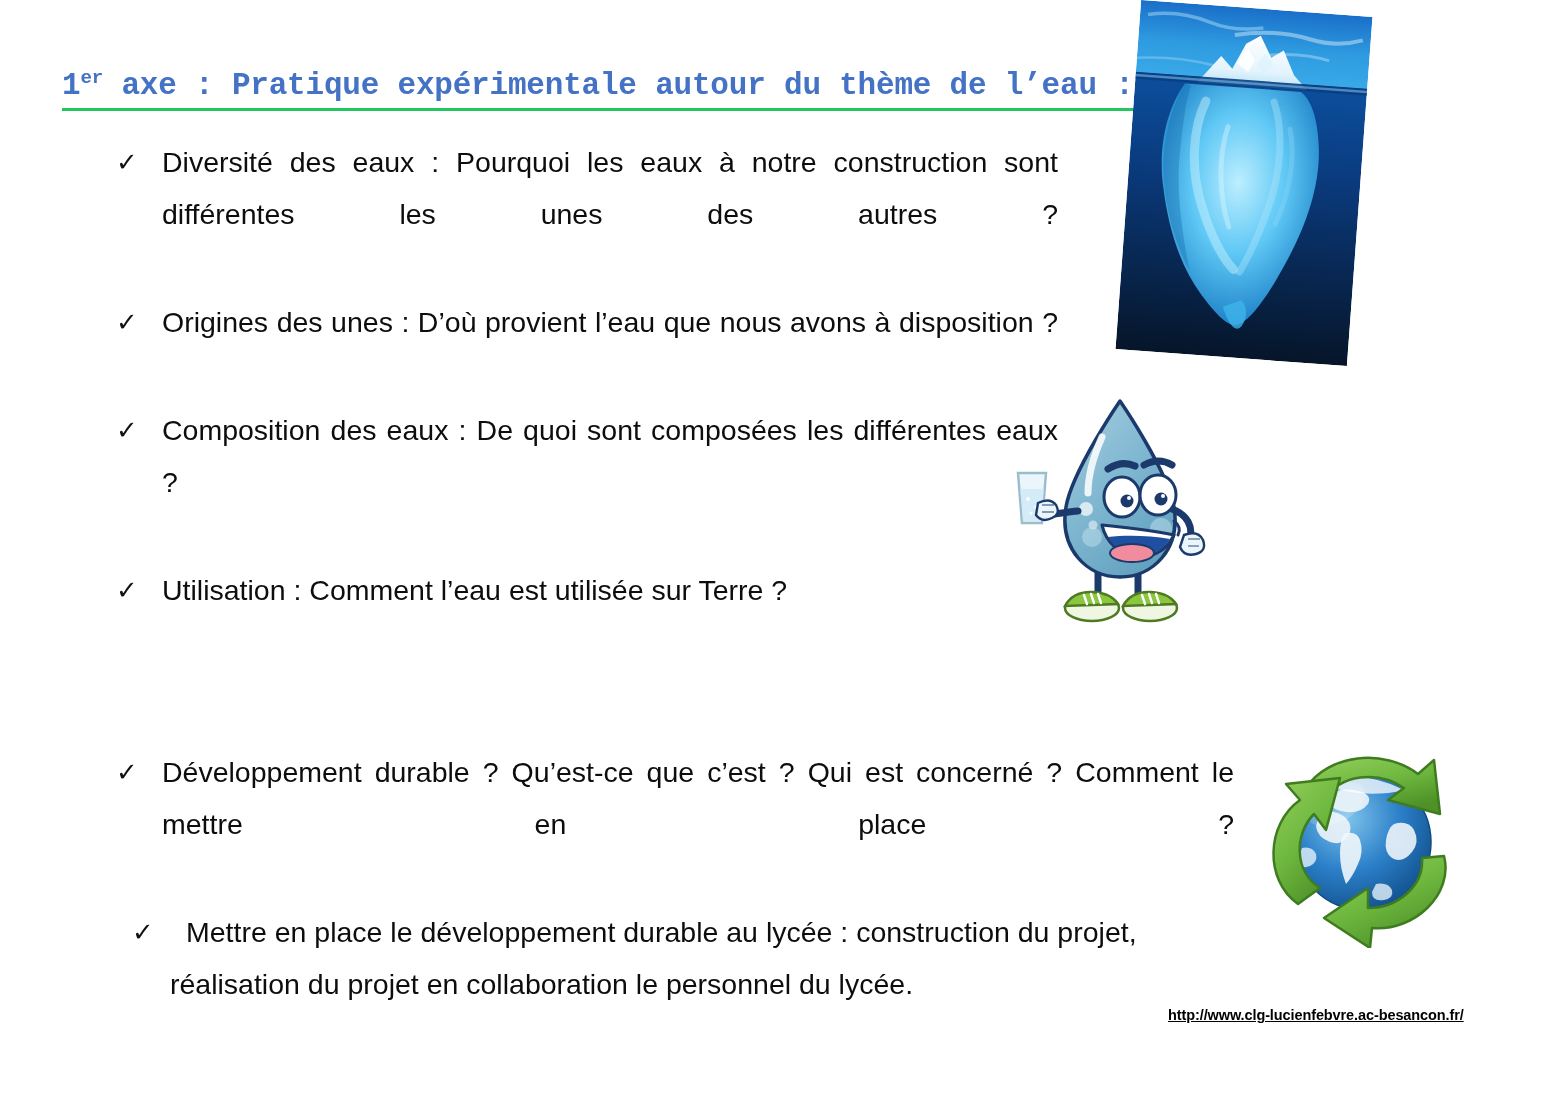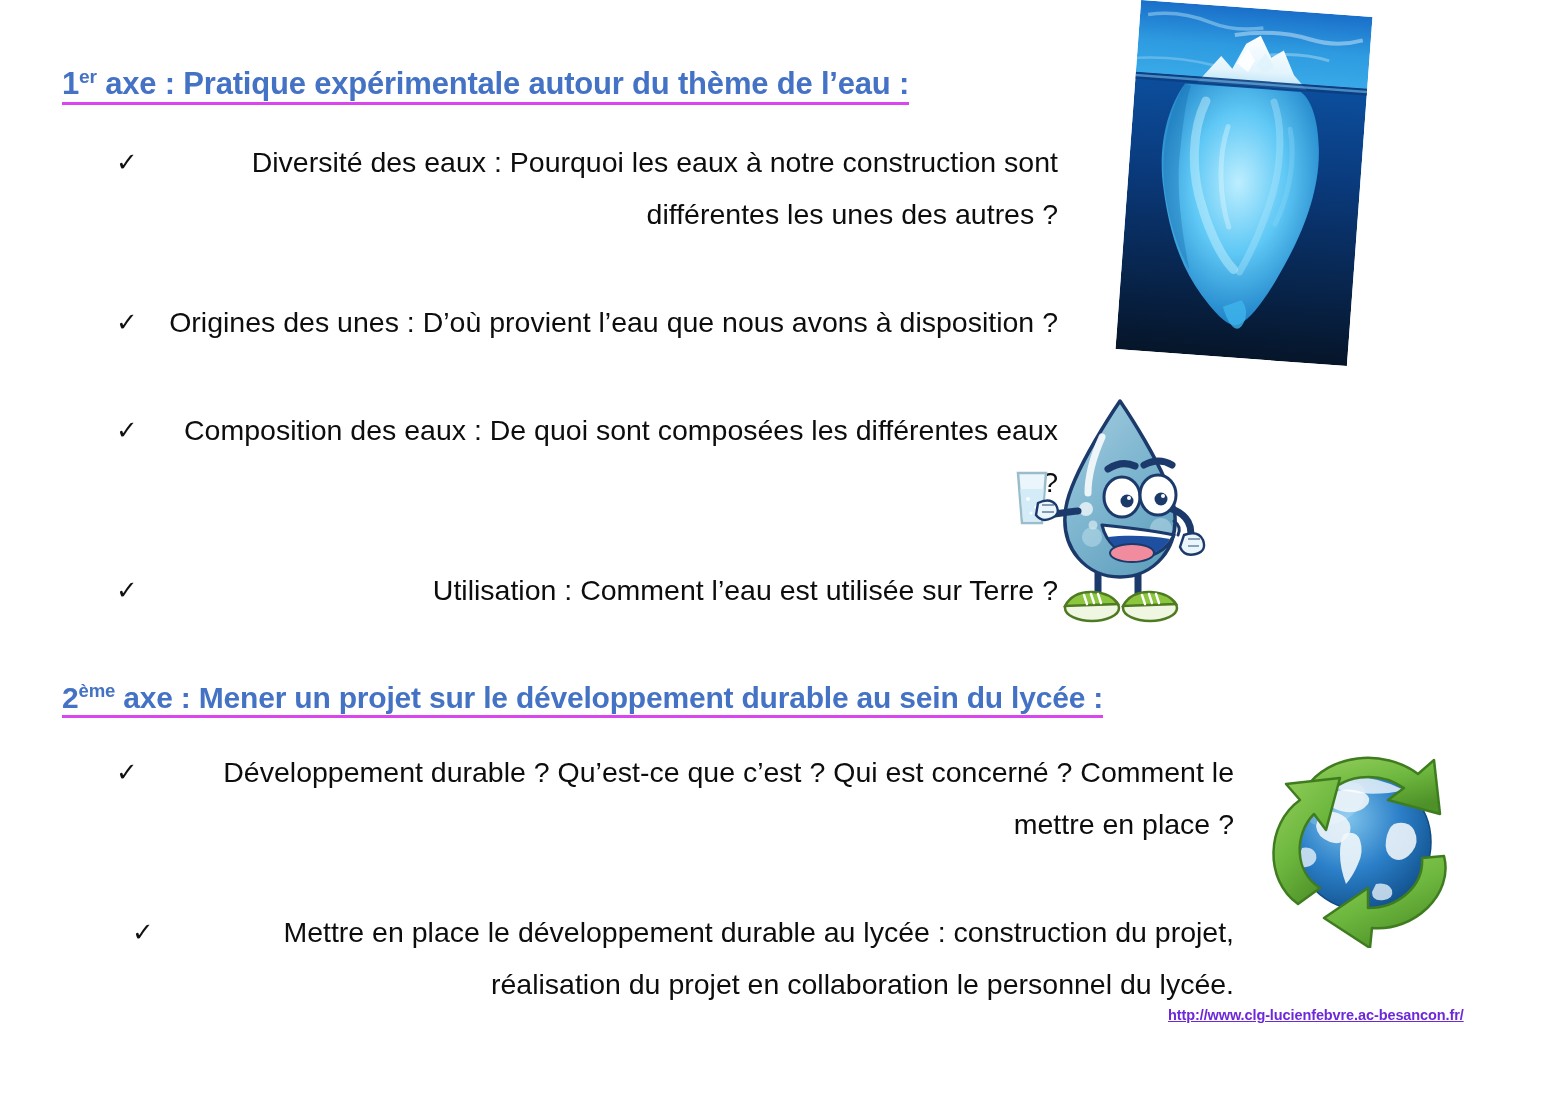--- a/index.html
+++ b/index.html
@@ -24,22 +24,24 @@
   
   .axis-heading {
     position: absolute;
     font-family: "Liberation Sans", sans-serif;
     font-weight: bold;
     color: #4472C4;
     white-space: nowrap;
     letter-spacing: -0.2px;
   }
   .axis-heading .u {
-    border-bottom: 3px solid #d946ef;
+    border-bottom: 3px solid #22c55e;
+    padding-bottom: 5px;
     display: inline-block;
+    font-family: Liberation Mono, monospace;
   }
   .axis-heading sup {
     font-size: 0.62em;
     vertical-align: super;
     line-height: 0;
   }
 
   #heading-1 {
     left: 62px;
     top: 66px;
@@ -84,21 +86,20 @@
     position: absolute;
     left: 4px;
     top: 0;
     font-size: 26px;
     line-height: 52px;
     color: #111111;
     font-family: "DejaVu Sans", sans-serif;
   }
   .bullet-item .txt {
     display: block;
-    text-align: right;
   }
   
   .bullet-item .txt::after {
     content: "";
     display: inline-block;
     width: 100%;
   }
   .bullet-item.no-justify {
     text-align: left;
   }
@@ -144,21 +145,21 @@
   #recycle-earth-icon svg { display: block; }
 
   
   #source-url {
     position: absolute;
     left: 1168px;
     top: 1007px;
     font-family: "Liberation Sans", sans-serif;
     font-size: 14.5px;
     font-weight: bold;
-    color: #6d28d9;
+    color: #000000;
     text-decoration: underline;
     white-space: nowrap;
     letter-spacing: -0.1px;
   }
 </style>
 </head>
 <body>
 
 <div class="slide">
 
@@ -180,25 +181,20 @@
     <li class="bullet-item">
       <span class="check">✓</span>
       <span class="txt">Composition des eaux : De quoi sont composées les différentes eaux ?</span>
     </li>
     <li class="bullet-item no-justify">
       <span class="check">✓</span>
       <span class="txt">Utilisation : Comment l’eau est utilisée sur Terre ?</span>
     </li>
   </ul>
 
-  <div class="axis-heading" id="heading-2">
-    <span class="u">
-      <span>2</span><sup>ème</sup><span> axe : Mener un projet sur le développement durable au sein du lycée :</span>
-    </span>
-  </div>
 
   <ul class="bullet-list" id="list-axis-2">
     <li class="bullet-item">
       <span class="check">✓</span>
       <span class="txt">Développement durable ? Qu’est-ce que c’est ? Qui est concerné ? Comment le mettre en place ?</span>
     </li>
     <li class="bullet-item indent-last no-justify">
       <span class="check">✓</span>
       <span class="txt">Mettre en place le développement durable au lycée : construction du projet, réalisation du projet en collaboration le personnel du lycée.</span>
     </li>

